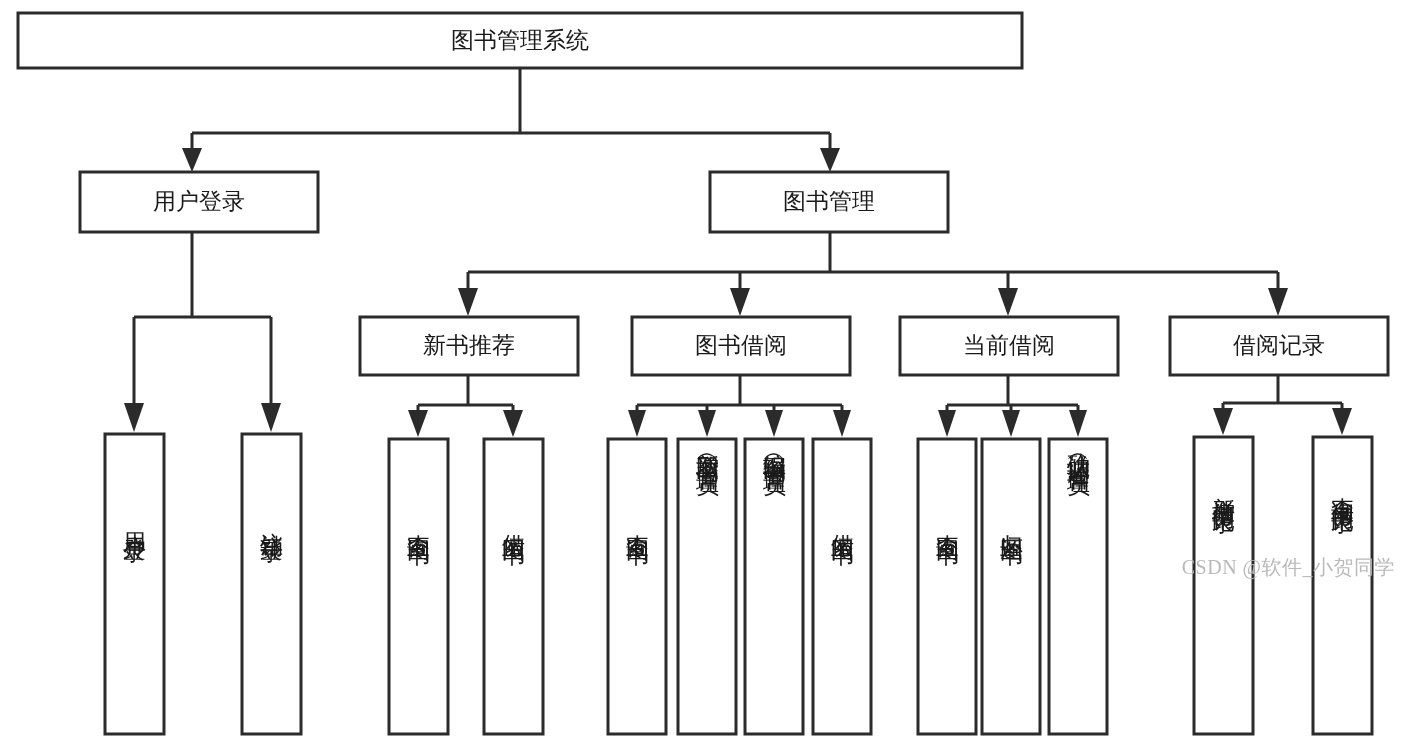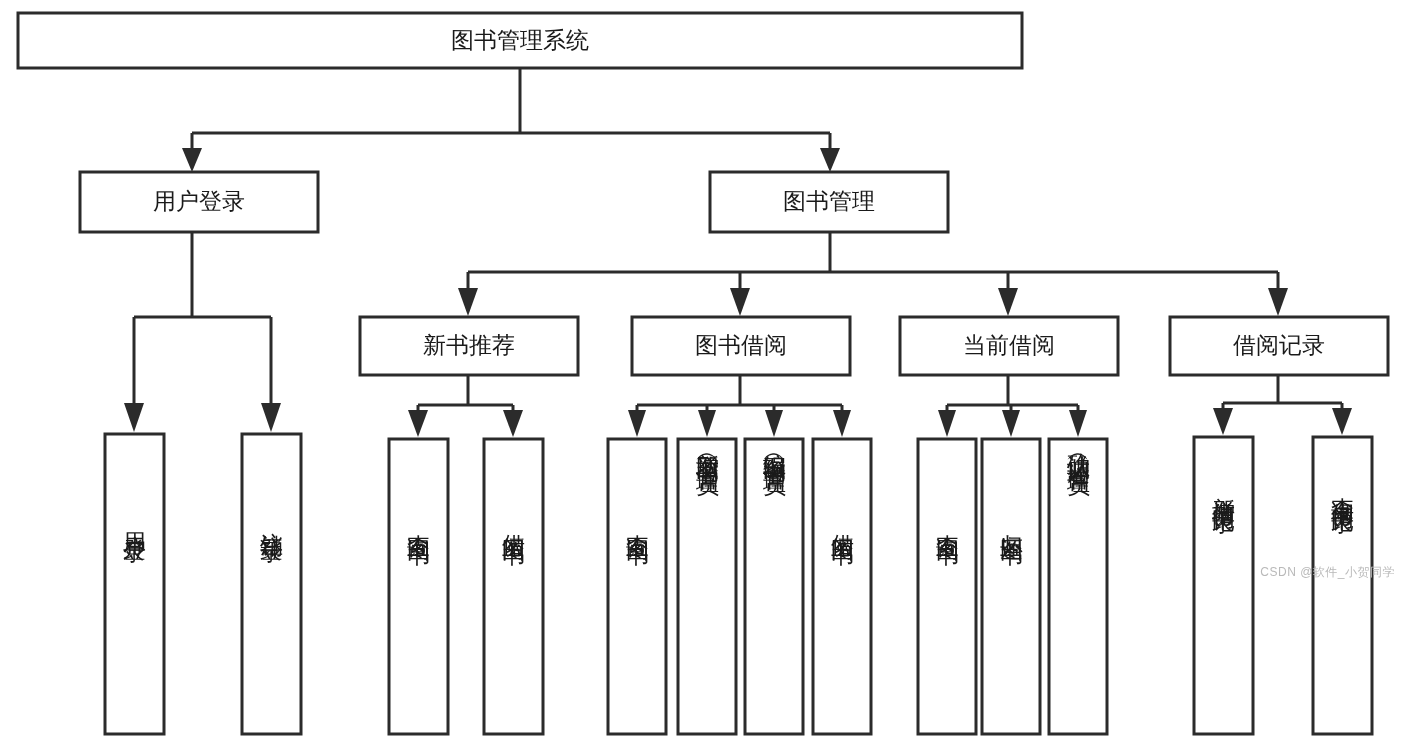--- a/index.html
+++ b/index.html
@@ -50,22 +50,22 @@
     font-size: 23px;
     fill: #1a1a1a;
     text-anchor: middle;
     writing-mode: vertical-rl;
     letter-spacing: 3px;
   }
   .watermark {
     position: absolute;
     right: 10px;
     bottom: 6px;
-    font-family: Liberation Sans, sans-serif;
-    font-size: 12px;
+    font-family: Liberation Serif, serif;
+    font-size: 20px;
     color: #b9b9b9;
     white-space: nowrap;
     letter-spacing: 0.5px;
   }
 </style>
 </head>
 <body>
 
 <div id="diagram-root">
 <svg width="1405" height="747" viewBox="0 0 1405 747" xmlns="http://www.w3.org/2000/svg">

